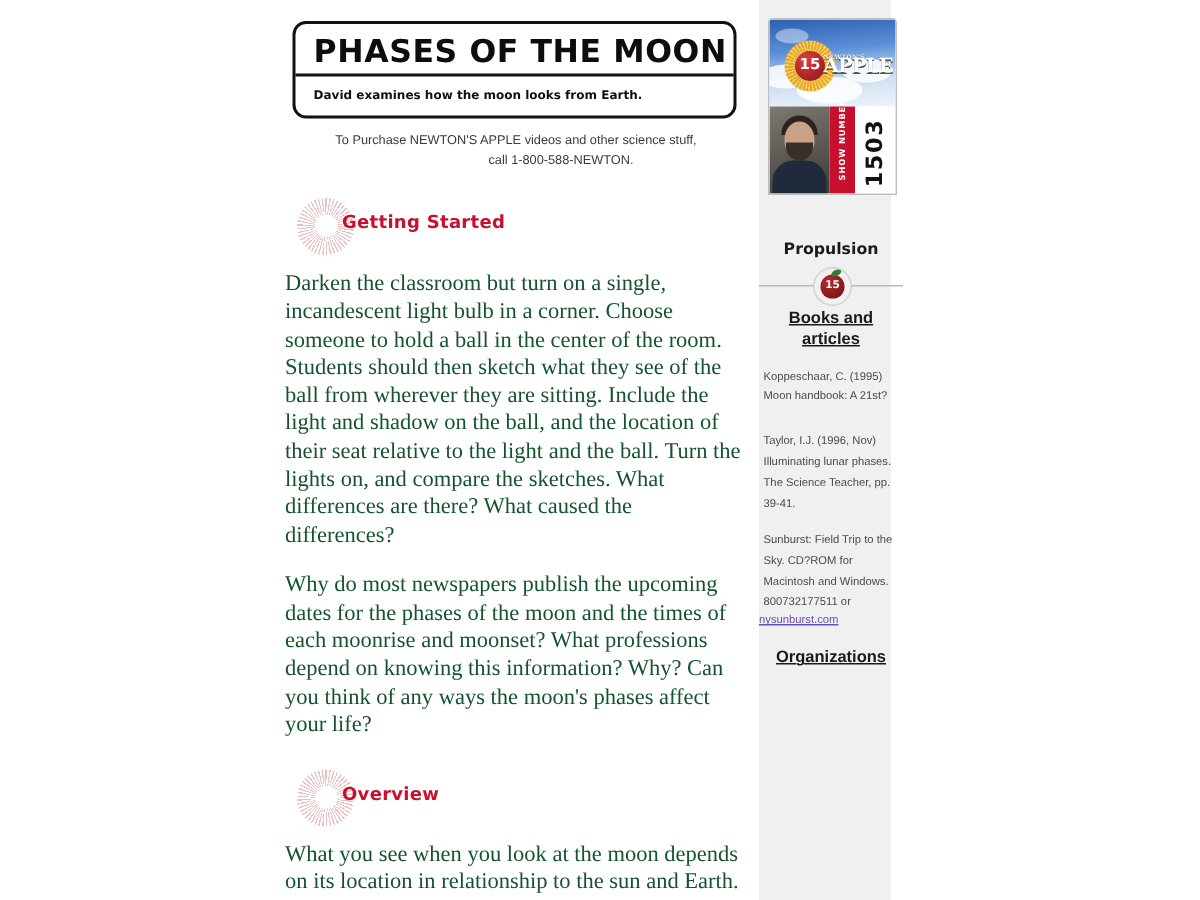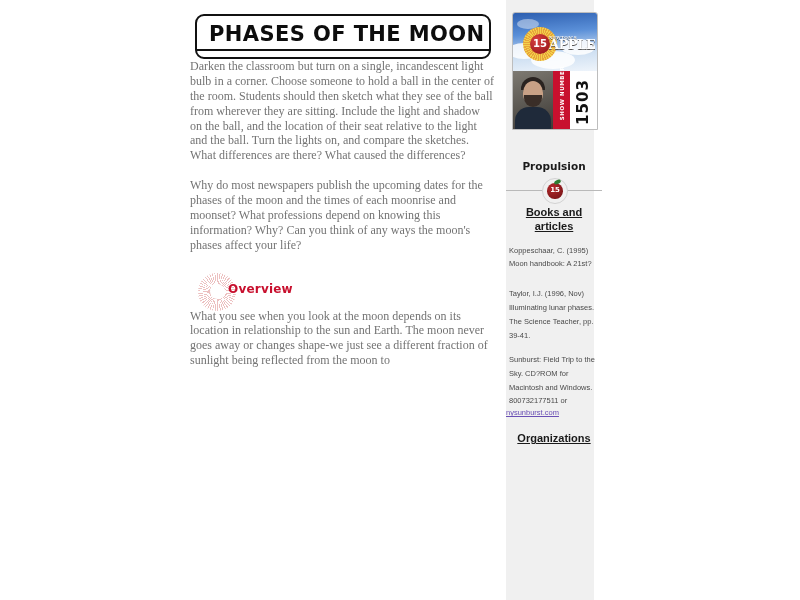--- a/index.html
+++ b/index.html
@@ -65,22 +65,22 @@
     border-radius:50%;background:#ffffff;
   }
   .section-label{
     position:relative;display:inline-block;margin-left:16px;margin-top:7px;
     font-family:"DejaVu Sans", sans-serif;font-weight:bold;
     font-size:12px;color:#c8102e;letter-spacing:0.2px;
   }
 
   .body-text{
     font-family:"Liberation Serif", serif;
-    font-size:12px;line-height:1.24;color:#737373;
-    margin:0 8px 0 0;
+    font-size:15px;line-height:1.24;color:#14532d;
+    margin:12px 8px 0 0;
   }
   .body-text p{margin:0 0 15px 0;}
 
   
   .sidebar{
     position:absolute;left:506px;top:0;width:88px;height:600px;
     background:#f0f0f0;
   }
   .banner{
     position:absolute;left:6px;top:12px;width:84px;height:116px;
@@ -208,23 +208,32 @@
 </head>
 <body>
 
 <div class="page">
 
   <div class="main-col">
 
     <div class="title-card">
       <div class="title-main">PHASES OF THE MOON</div>
       <div class="title-rule"></div>
-    </div>
-
-
+      <div class="title-sub">David examines how the moon looks from Earth.</div>
+    </div>
+
+    <div class="purchase">
+      <span>To Purchase NEWTON'S APPLE videos and other science stuff,</span>
+      <span class="line2">call 1-800-588-NEWTON.</span>
+    </div>
+
+    <div class="section-head">
+      <span class="sunburst"></span>
+      <span class="section-label">Getting Started</span>
+    </div>
     <div class="body-text">
       <p>Darken the classroom but turn on a single, incandescent light bulb in a corner. Choose someone to hold a ball in the center of the room. Students should then sketch what they see of the ball from wherever they are sitting. Include the light and shadow on the ball, and the location of their seat relative to the light and the ball. Turn the lights on, and compare the sketches. What differences are there? What caused the differences?</p>
       <p> Why do most newspapers publish the upcoming dates for the phases of the moon and the times of each moonrise and moonset? What professions depend on knowing this information? Why? Can you think of any ways the moon's phases affect your life?</p>
     </div>
 
     <div class="section-head">
       <span class="sunburst"></span>
       <span class="section-label">Overview</span>
     </div>
     <div class="body-text">

